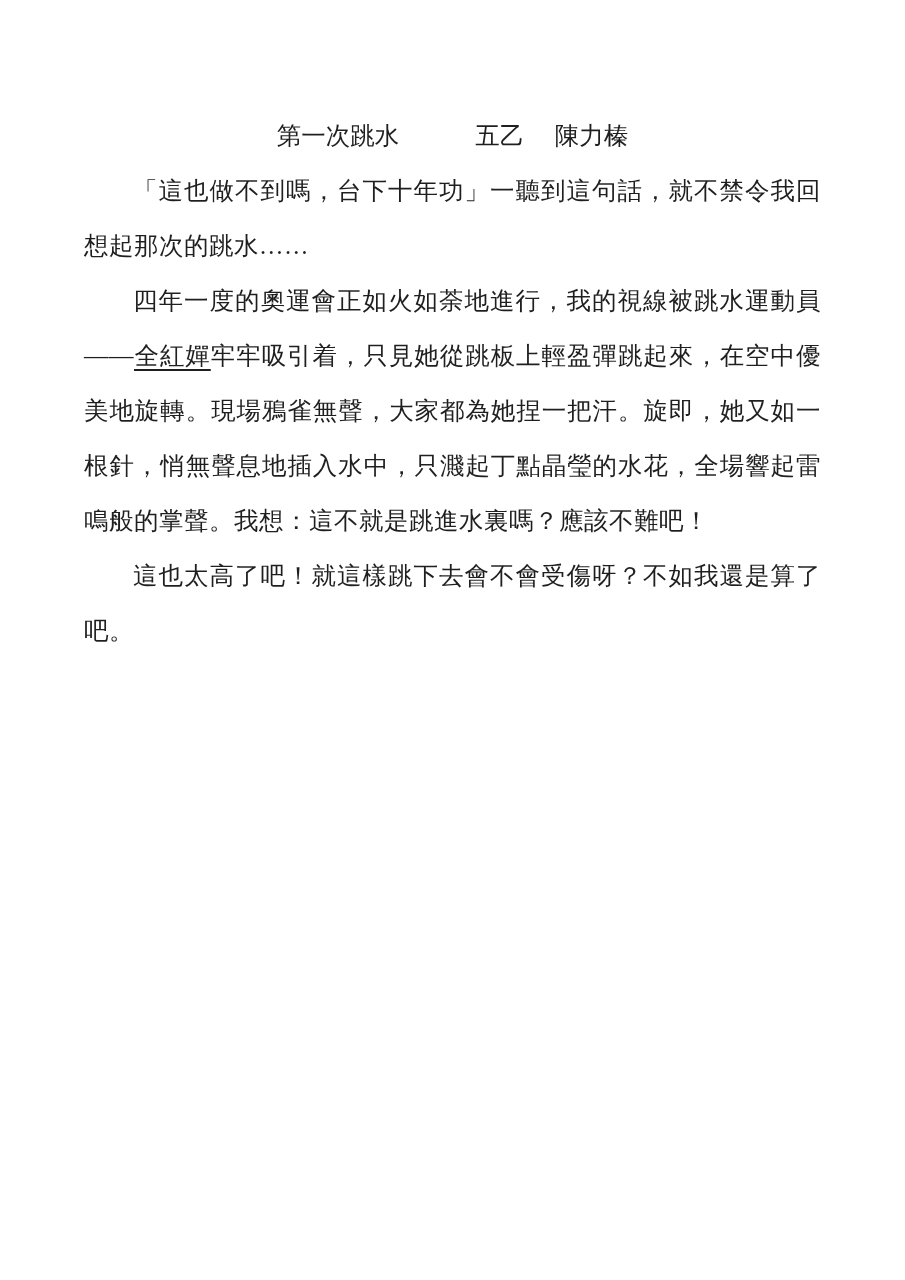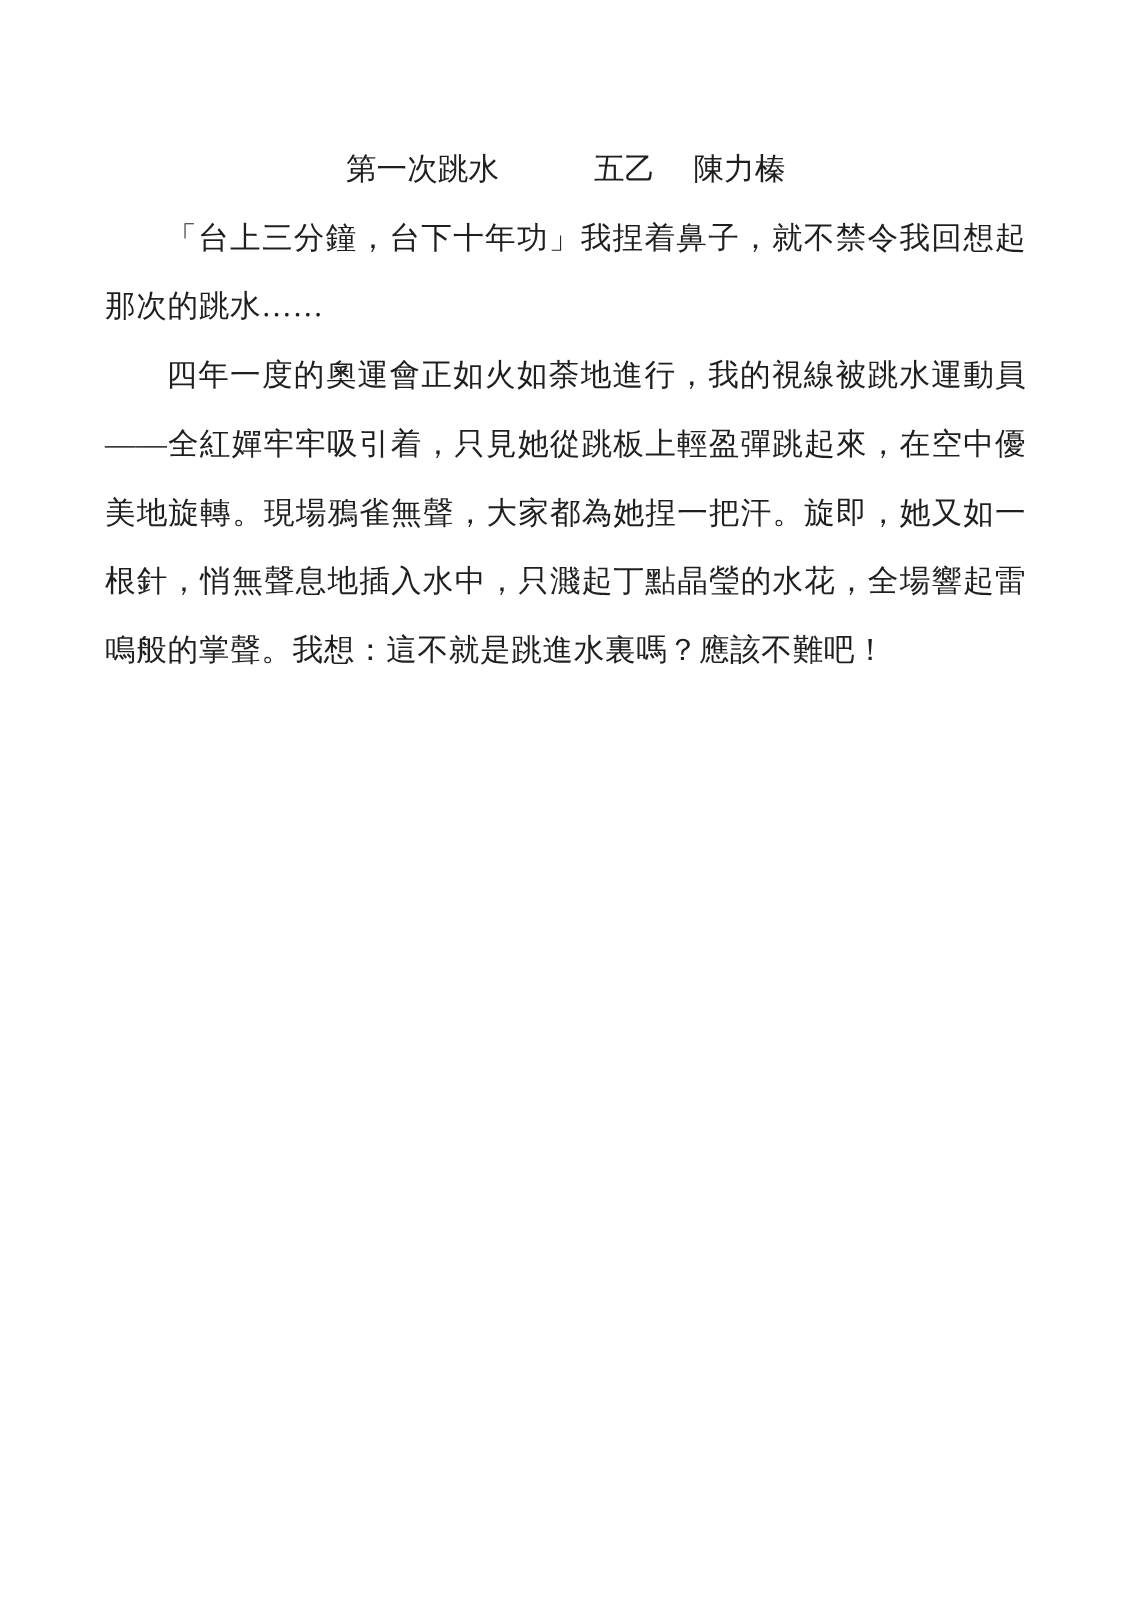--- a/index.html
+++ b/index.html
@@ -39,32 +39,34 @@
   .title-class { margin-left: 2.85em; }
   .title-author { margin-left: 1em; }
   p.para {
     margin: 0;
     padding: 0;
     text-indent: 2em;
     text-align: justify;
     letter-spacing: 0.5px;
   }
   .seg-underline {
+    text-decoration: underline;
     text-underline-offset: 5px;
     text-decoration-thickness: 1.5px;
   }
 </style>
 </head>
 <body style="background: rgb(255, 255, 255); color: rgb(31, 31, 31);">
 
 <div class="page">
   <div class="doc">
     <h1 class="essay-title">
       <span class="title-main">第一次跳水</span>
       <span class="title-class">五乙</span>
       <span class="title-author">陳力榛</span>
     </h1>
     <div id="essay-body">
-        <p class="para"><span class="seg">「台上三分鐘，台下十年功」我捏着鼻子，就不禁令我回想起那次的跳水……</span></p>
+        <p class="para"><span class="seg">「這也做不到嗎，台下十年功」一聽到這句話，就不禁令我回想起那次的跳水……</span></p>
         <p class="para"><span class="seg">四年一度的奧運會正如火如荼地進行，我的視線被跳水運動員——</span><span class="seg-underline">全紅嬋</span><span class="seg">牢牢吸引着，只見她從跳板上輕盈彈跳起來，在空中優美地旋轉。現場鴉雀無聲，大家都為她捏一把汗。旋即，她又如一根針，悄無聲息地插入水中，只濺起丁點晶瑩的水花，全場響起雷鳴般的掌聲。我想：這不就是跳進水裏嗎？應該不難吧！</span></p>
+        <p class="para"><span class="seg">這也太高了吧！就這樣跳下去會不會受傷呀？不如我還是算了吧。</span></p>
       </div>
   </div>
 </div>
 
 </body></html>

